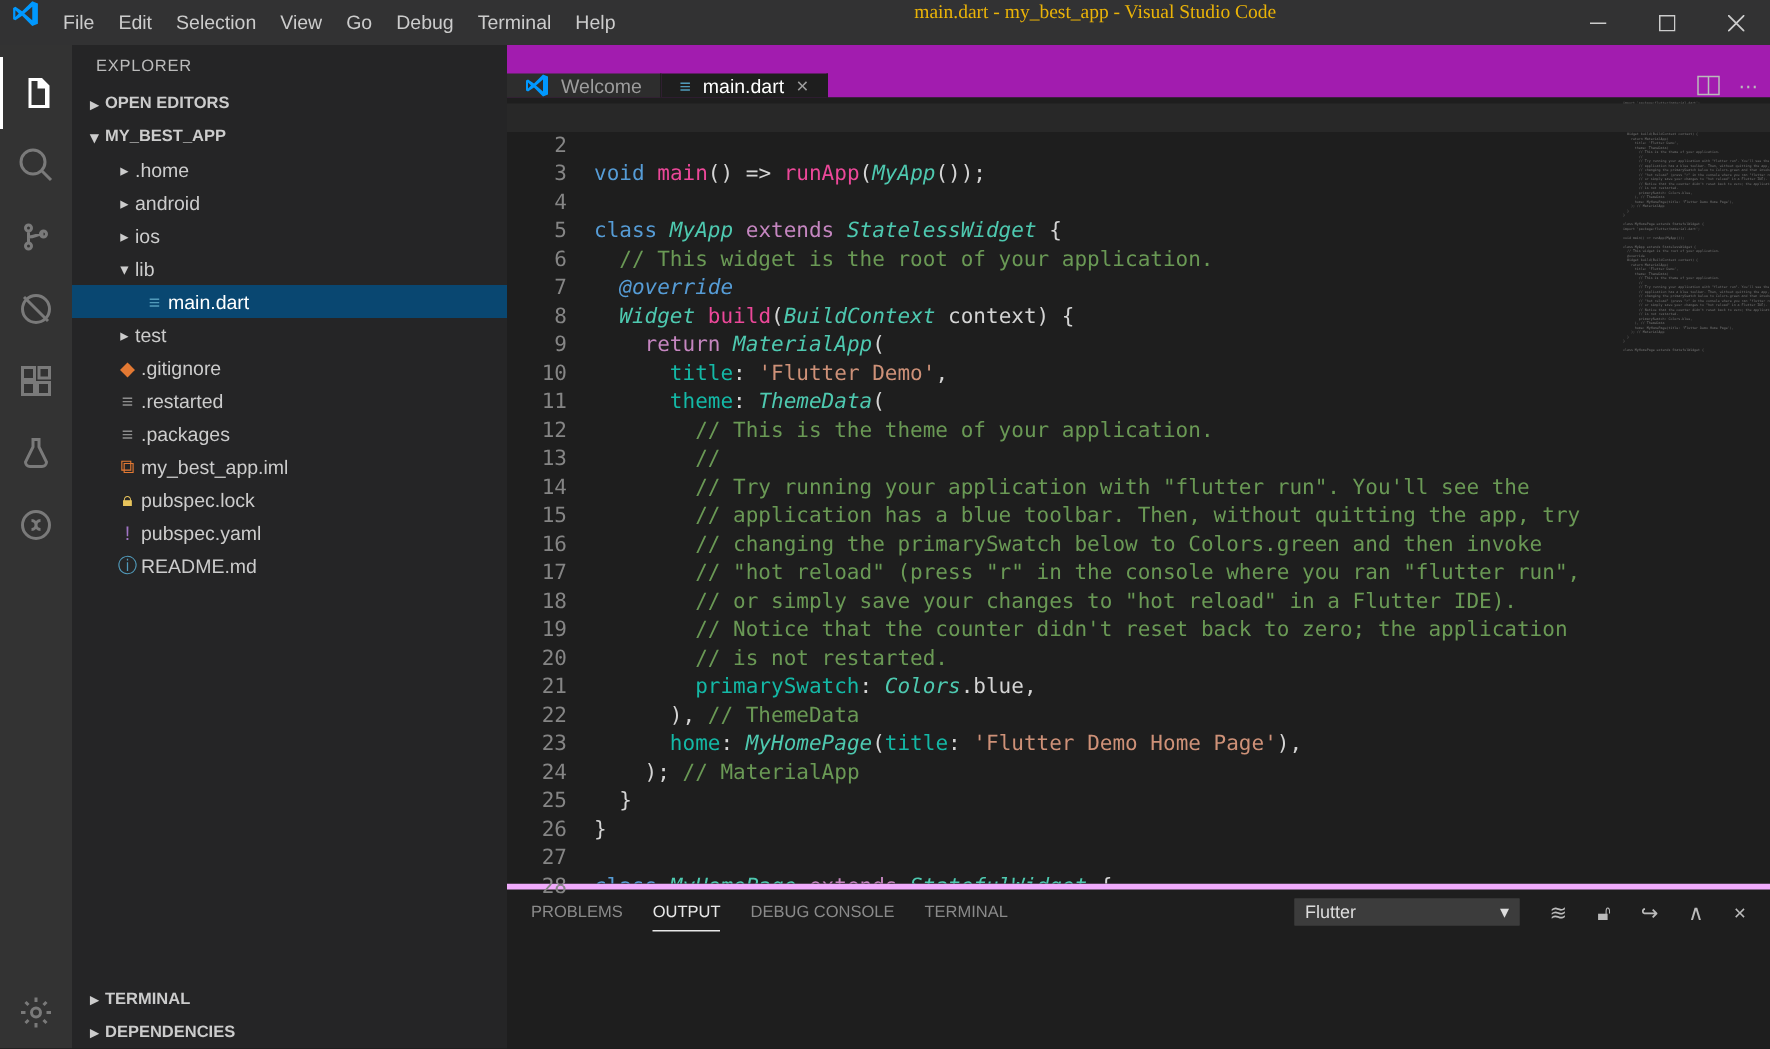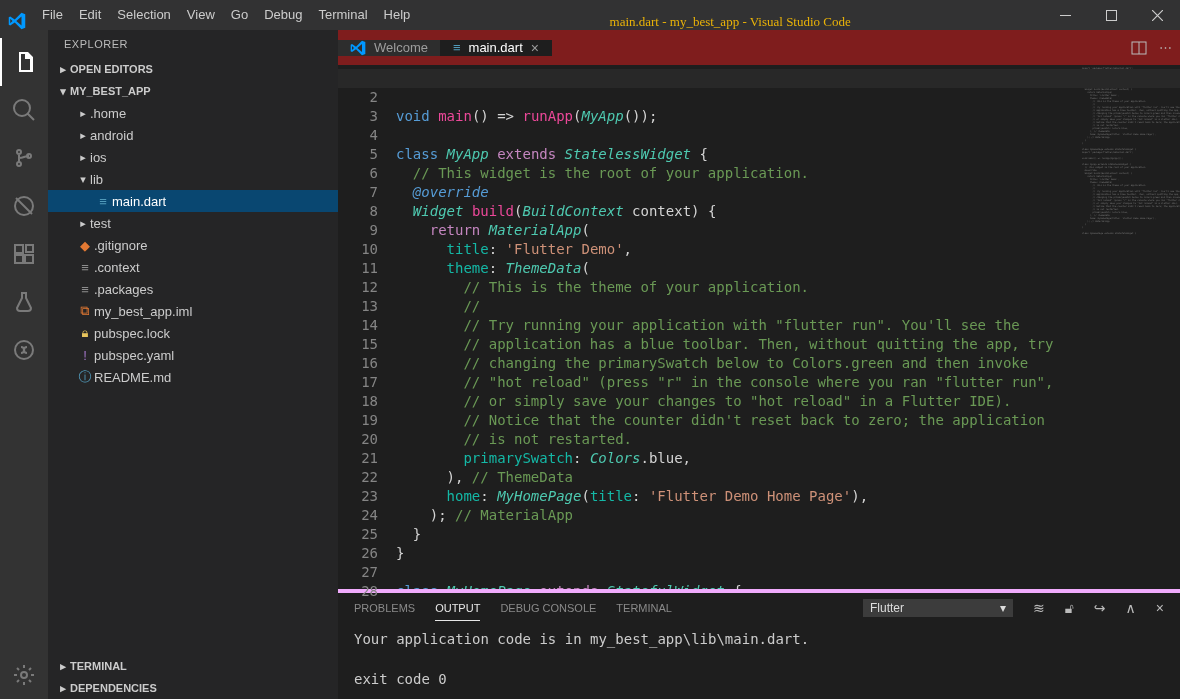--- a/index.html
+++ b/index.html
@@ -2,21 +2,21 @@
 <html><head>
 <meta charset="utf-8">
 <style>
 * { margin:0; padding:0; box-sizing:border-box; }
 body{
   width:1180px;height:699px;
   background:#1e1e1e;color:#ccc;
   font-family:"Segoe UI",Arial,sans-serif;font-size:13px;
   overflow:hidden;display:flex;flex-direction:column;
 }
-.title-bar{height:30px;background:#323233;display:flex;align-items:flex-end;}
+.title-bar{height:30px;background:#323233;display:flex;align-items:flex-start;}
 .title-bar .vs-logo{width:34px;display:flex;justify-content:center;align-items:center;}
 .menu-items{display:flex;}
 .menu-items span{padding:0 8px;line-height:30px;color:#ccc;cursor:default;}
 .title-center{flex:1;text-align:center;color:#eab308;font-family:Liberation Serif, serif;}
 .win-controls{display:flex;}
 .win-controls div{width:46px;height:30px;display:flex;align-items:center;justify-content:center;color:#ccc;}
 .main{flex:1;display:flex;min-height:0;}
 .act-bar{width:48px;background:#333333;display:flex;flex-direction:column;align-items:center;padding-top:8px;}
 .act-bar .act-icon{width:48px;height:48px;display:flex;align-items:center;justify-content:center;color:#7a7a7a;}
 .act-bar .act-icon.active{color:#fff;border-left:2px solid #fff;}
@@ -27,21 +27,21 @@
 .sb-section .chev{width:14px;display:inline-block;text-align:center;font-size:11px;color:#ccc;}
 .tree{flex:1;overflow:auto;}
 .tree-row{display:flex;align-items:center;height:22px;padding-left:16px;color:#ccc;cursor:default;}
 .tree-row .chev{width:14px;display:inline-block;text-align:center;font-size:11px;color:#ccc;}
 .tree-row .ficon{width:18px;display:flex;align-items:center;justify-content:center;font-size:13px;}
 .tree-row.selected{background:#094771;color:#fff;}
 .indent1{padding-left:28px}.indent2{padding-left:46px}
 .c-blue{color:#519aba}.c-orange{color:#e37933}.c-yellow{color:#e8c45c}
 .c-purple{color:#a074c4}.c-grey{color:#8d8d8d}
 .editor-zone{flex:1;display:flex;flex-direction:column;min-width:0;background:#1e1e1e;}
-.tabs-row{height:35px;background:#7f1d1d;display:flex;align-items:center;}
+.tabs-row{height:35px;background:#a21caf;display:flex;align-items:flex-end;}
 .tab{display:flex;align-items:center;padding:0 12px;background:#2d2d2d;color:#9d9d9d;gap:8px;border-right:1px solid #1e1e1e;}
 .tab.active{background:#1e1e1e;color:#fff;}
 .tab .tab-icon{display:flex;align-items:center;}
 .tab .close{color:#9d9d9d;font-size:14px;}
 .tabs-right{margin-left:auto;display:flex;align-items:center;padding-right:8px;gap:12px;color:#bbb;}
 .editor-body{flex:1;display:flex;min-height:0;position:relative;}
 .gutter{width:54px;background:#1e1e1e;color:#858585;text-align:right;padding:4px 14px 0 0;font-family:Consolas,monospace;font-size:14px;line-height:19px;}
 .code{flex:1;background:#1e1e1e;font-family:Consolas,monospace;font-size:14px;line-height:19px;padding:4px 0 0 4px;white-space:pre;overflow:hidden;color:#d4d4d4;}
 .hl{position:absolute;left:0;right:0;height:19px;top:4px;background:#282828;pointer-events:none;}
 .minimap{width:100px;background:#1e1e1e;font-family:Consolas,monospace;font-size:2.2px;line-height:3px;color:#777;white-space:pre;overflow:hidden;padding:2px;}
@@ -181,21 +181,21 @@
       <div class="tree-row indent1">
           <span class="chev">▸</span>
           <span>test</span>
         </div>
       <div class="tree-row indent1">
           <span class="ficon c-orange">◆</span>
           <span>.gitignore</span>
         </div>
       <div class="tree-row indent1">
           <span class="ficon c-grey">≡</span>
-          <span>.context</span>
+          <span>.restarted</span>
         </div>
       <div class="tree-row indent1">
           <span class="ficon c-grey">≡</span>
           <span>.packages</span>
         </div>
       <div class="tree-row indent1">
           <span class="ficon c-orange">⧉</span>
           <span>my_best_app.iml</span>
         </div>
       <div class="tree-row indent1">
@@ -350,20 +350,15 @@
         <div class="psel">
             <span>Flutter</span>
             <span>▾</span>
           </div>
         <span class="picon">≋</span>
         <span class="picon">🔓︎</span>
         <span class="picon">↪</span>
         <span class="picon">∧</span>
         <span class="picon">×</span>
       </div>
-      <div class="panel-body">
-        <div>Your application code is in my_best_app\lib\main.dart.</div>
-        <div style="height:20px"></div>
-        <div>exit code 0</div>
-      </div>
     </div>
   </div>
 </div>
 
 </body></html>

